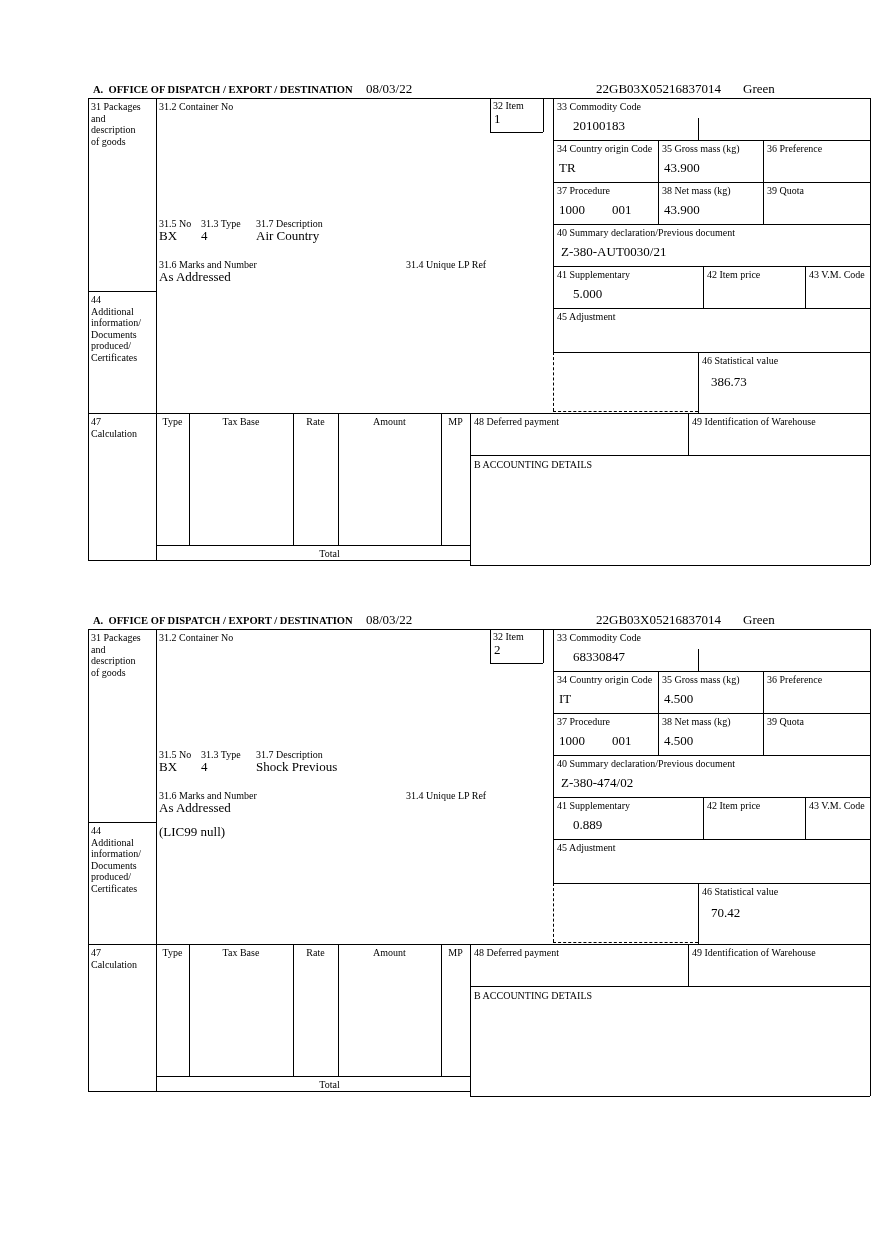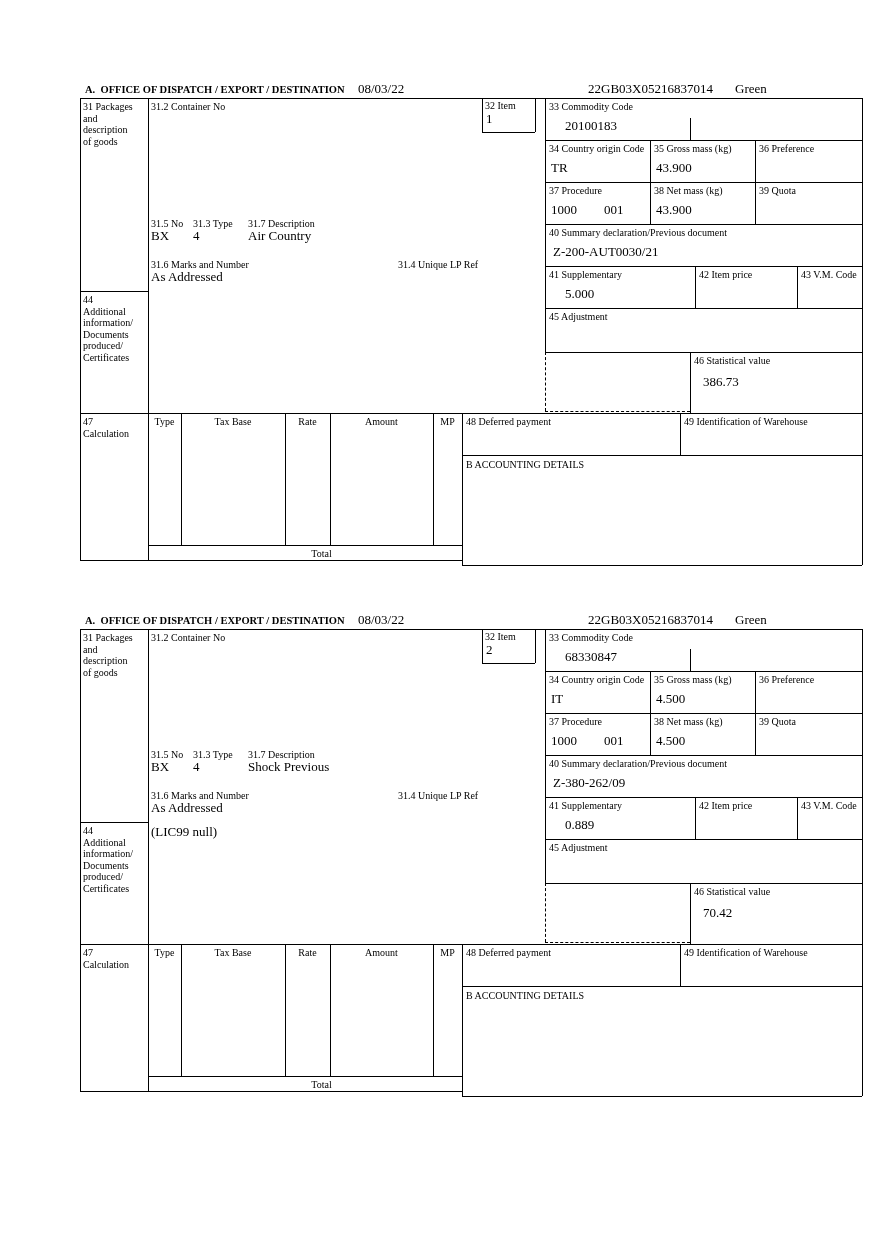--- a/index.html
+++ b/index.html
@@ -4,21 +4,21 @@
 <style>
   * { margin:0; padding:0; box-sizing:border-box; }
   html,body { background:#ffffff; }
   body {
     position:relative;
     width:882px; height:1250px;
     font-family:"Liberation Serif","DejaVu Serif",serif;
     color:#000;
     overflow:hidden;
   }
-  .decl { position:absolute; left:80px; width:782px; height:486px;padding-left:6px; }
+  .decl { position:absolute; left:88px; width:782px; height:486px;padding-left:6px; }
   .hdr  { position:absolute; top:0; left:0; width:782px; height:18px; }
   .office { position:absolute; left:5px; top:4px; font-weight:bold; font-size:10.5px; white-space:pre; }
   .hdr .date   { position:absolute; left:278px; top:1px; font-size:13px; }
   .hdr .mrn    { position:absolute; left:508px; top:1px; font-size:13px; }
   .hdr .status { position:absolute; left:655px; top:1px; font-size:13px; }
   .form { position:absolute; top:18px; left:0; width:782px; height:468px; }
   .hl { position:absolute; height:0; border-top:1px solid #000; }
   .vl { position:absolute; width:0;  border-left:1px solid #000; }
   .hl.dash { border-top-style:dashed; }
   .vl.dash { border-left-style:dashed; }
@@ -113,21 +113,21 @@
       <div class="lbl" style="left:574px;top:45px">35 Gross mass (kg)</div>
       <div class="val" style="left:576px;top:63px">43.900</div>
       <div class="lbl" style="left:679px;top:45px">36 Preference</div>
       <div class="lbl" style="left:469px;top:87px">37 Procedure</div>
       <div class="val" style="left:471px;top:105px">1000</div>
       <div class="val" style="left:524px;top:105px">001</div>
       <div class="lbl" style="left:574px;top:87px">38 Net mass (kg)</div>
       <div class="val" style="left:576px;top:105px">43.900</div>
       <div class="lbl" style="left:679px;top:87px">39 Quota</div>
       <div class="lbl" style="left:469px;top:129px">40 Summary declaration/Previous document</div>
-      <div class="val" style="left:473px;top:147px">Z-200-AUT0030/21</div>
+      <div class="val" style="left:473px;top:147px">Z-380-AUT0030/21</div>
       <div class="lbl" style="left:469px;top:171px">41 Supplementary</div>
       <div class="val" style="left:485px;top:189px">5.000</div>
       <div class="lbl" style="left:619px;top:171px">42 Item price</div>
       <div class="lbl" style="left:721px;top:171px">43 V.M. Code</div>
       <div class="lbl" style="left:469px;top:213px">45 Adjustment</div>
       <div class="lbl" style="left:614px;top:257px">46 Statistical value</div>
       <div class="val" style="left:623px;top:277px">386.73</div>
 
       <div class="lbl ctr" style="left:68px;top:318px;width:33px">Type</div>
       <div class="lbl ctr" style="left:101px;top:318px;width:104px">Tax Base</div>
@@ -224,21 +224,21 @@
       <div class="lbl" style="left:574px;top:45px">35 Gross mass (kg)</div>
       <div class="val" style="left:576px;top:63px">4.500</div>
       <div class="lbl" style="left:679px;top:45px">36 Preference</div>
       <div class="lbl" style="left:469px;top:87px">37 Procedure</div>
       <div class="val" style="left:471px;top:105px">1000</div>
       <div class="val" style="left:524px;top:105px">001</div>
       <div class="lbl" style="left:574px;top:87px">38 Net mass (kg)</div>
       <div class="val" style="left:576px;top:105px">4.500</div>
       <div class="lbl" style="left:679px;top:87px">39 Quota</div>
       <div class="lbl" style="left:469px;top:129px">40 Summary declaration/Previous document</div>
-      <div class="val" style="left:473px;top:147px">Z-380-262/09</div>
+      <div class="val" style="left:473px;top:147px">Z-380-474/02</div>
       <div class="lbl" style="left:469px;top:171px">41 Supplementary</div>
       <div class="val" style="left:485px;top:189px">0.889</div>
       <div class="lbl" style="left:619px;top:171px">42 Item price</div>
       <div class="lbl" style="left:721px;top:171px">43 V.M. Code</div>
       <div class="lbl" style="left:469px;top:213px">45 Adjustment</div>
       <div class="lbl" style="left:614px;top:257px">46 Statistical value</div>
       <div class="val" style="left:623px;top:277px">70.42</div>
 
       <div class="lbl ctr" style="left:68px;top:318px;width:33px">Type</div>
       <div class="lbl ctr" style="left:101px;top:318px;width:104px">Tax Base</div>

